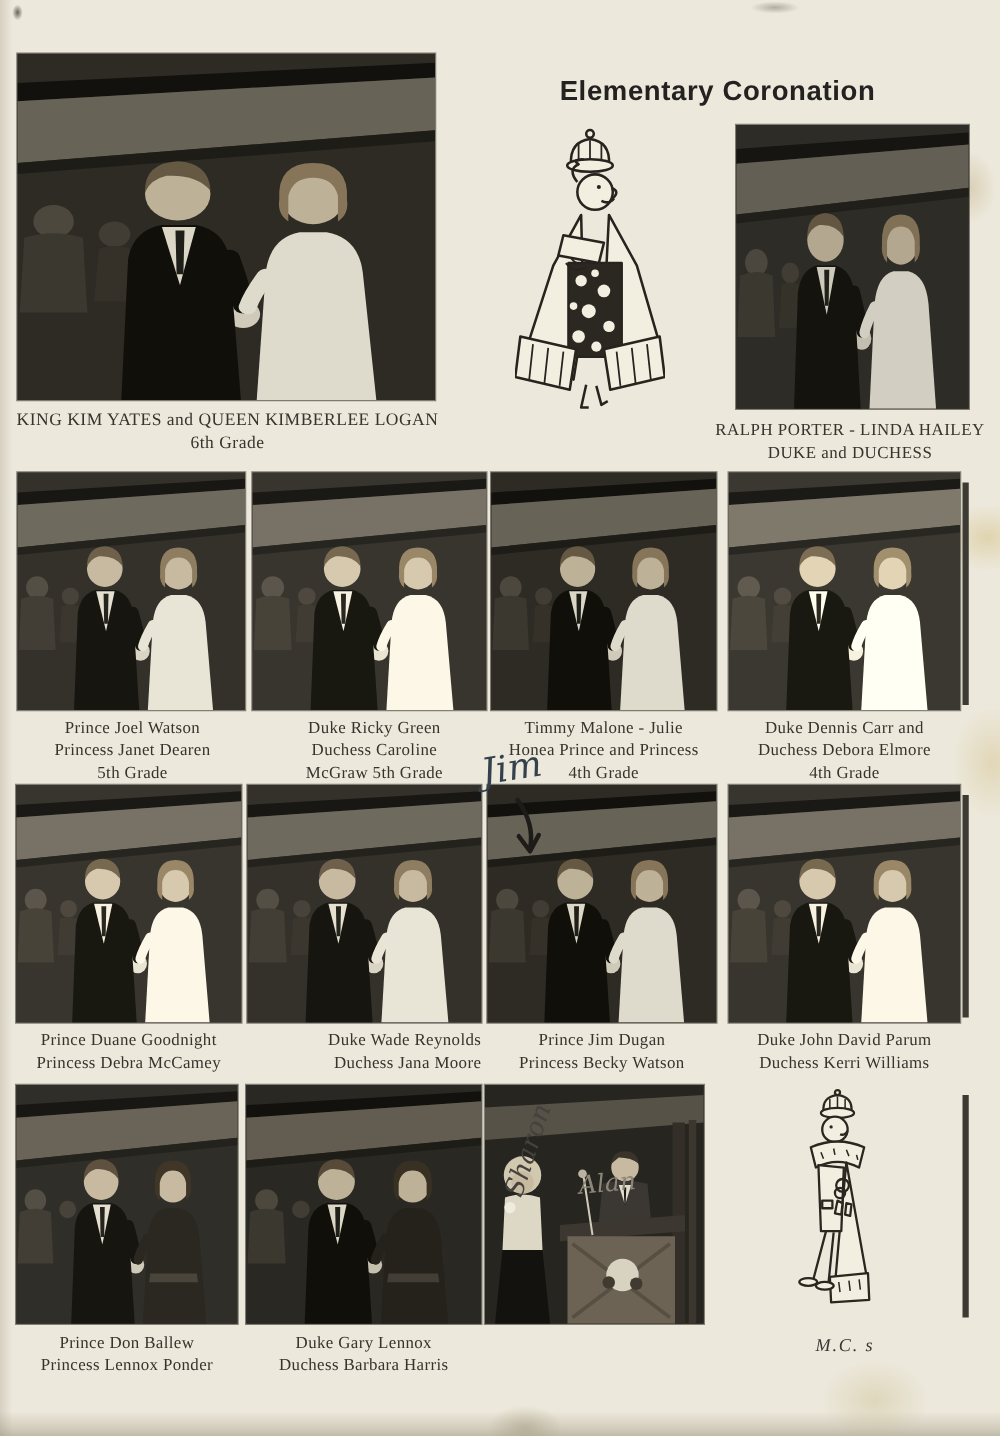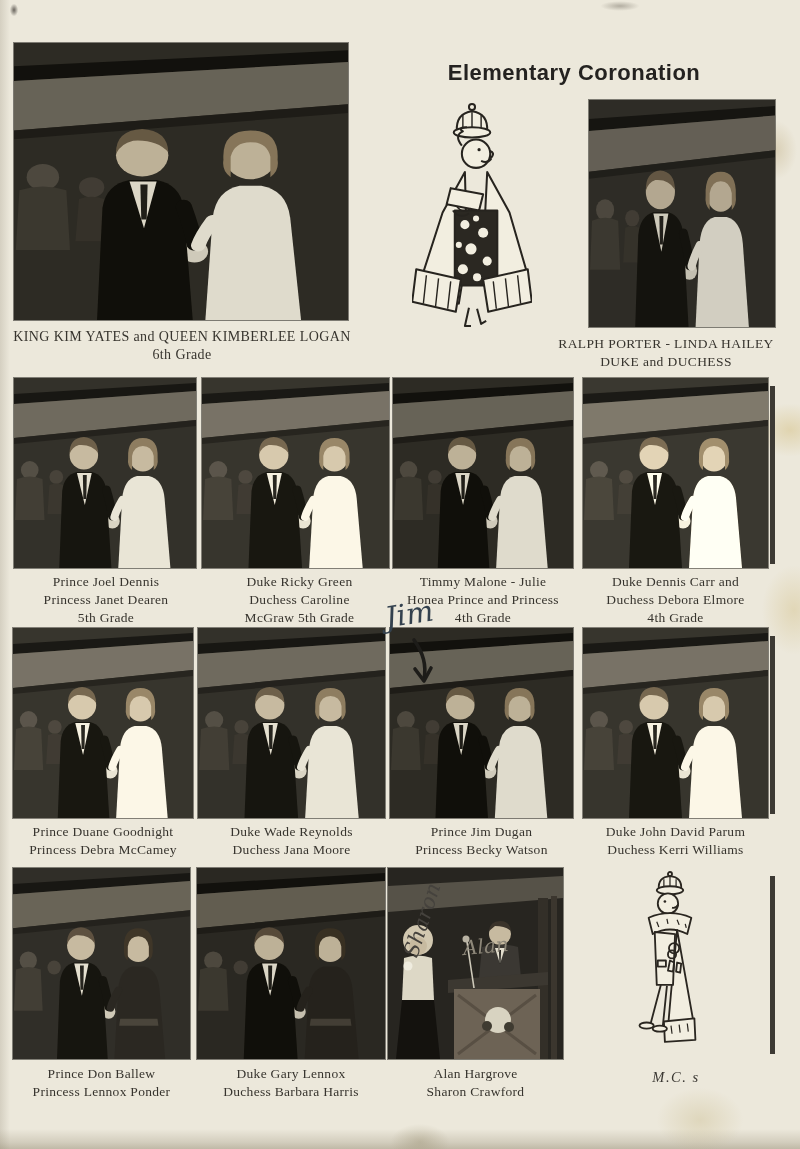--- a/index.html
+++ b/index.html
@@ -194,21 +194,21 @@
     <svg viewBox="0 0 118 225">
         <use href="#kgl"></use>
       </svg>
   </div>
 
   <div class="ph b4" style="left:589px;top:100px;width:186px;height:227px;">
     <svg viewBox="0 0 185 190" preserveAspectRatio="none">
         <use href="#sc"></use>
       </svg>
   </div>
-  <div class="cap cap-caps" style="left:550px;top:335px;width:232px;font-size:13.5px;">
+  <div class="cap cap-caps" style="left:564px;top:335px;width:232px;font-size:13.5px;">
     <div>RALPH PORTER - LINDA HAILEY</div>
     <div>DUKE and DUCHESS</div>
   </div>
 
   <div class="ph" style="left:14px;top:378px;width:182px;height:190px;">
     <svg viewBox="0 0 185 190" preserveAspectRatio="none">
         <use href="#sc"></use>
       </svg>
   </div>
   <div class="ph b2" style="left:202px;top:378px;width:187px;height:190px;">
@@ -222,21 +222,21 @@
       </svg>
   </div>
   <div class="ph b3" style="left:583px;top:378px;width:185px;height:190px;">
     <svg viewBox="0 0 185 190" preserveAspectRatio="none">
         <use href="#sc"></use>
       </svg>
   </div>
   <div class="sliver" style="left:770px;top:386px;height:178px;"></div>
 
   <div class="cap" style="left:15px;top:573px;width:182px;">
-    <div>Prince Joel Dennis</div>
+    <div>Prince Joel Watson</div>
     <div>Princess Janet Dearen</div>
     <div>5th Grade</div>
   </div>
   <div class="cap" style="left:206px;top:573px;width:187px;">
     <div>Duke Ricky Green</div>
     <div>Duchess Caroline</div>
     <div>McGraw 5th Grade</div>
   </div>
   <div class="cap" style="left:393px;top:573px;width:180px;">
     <div>Timmy Malone - Julie</div>
@@ -268,21 +268,21 @@
     <svg viewBox="0 0 185 190" preserveAspectRatio="none">
         <use href="#sc"></use>
       </svg>
   </div>
   <div class="sliver" style="left:770px;top:636px;height:178px;"></div>
 
   <div class="cap" style="left:13px;top:823px;width:180px;">
     <div>Prince Duane Goodnight</div>
     <div>Princess Debra McCamey</div>
   </div>
-  <div class="cap" style="left:198px;top:823px;width:187px;">
+  <div class="cap" style="left:198px;top:823px;width:187px;text-align:right;">
     <div>Duke Wade Reynolds</div>
     <div>Duchess Jana Moore</div>
   </div>
   <div class="cap" style="left:390px;top:823px;width:183px;">
     <div>Prince Jim Dugan</div>
     <div>Princess Becky Watson</div>
   </div>
   <div class="cap" style="left:583px;top:823px;width:185px;">
     <div>Duke John David Parum</div>
     <div>Duchess Kerri Williams</div>
@@ -312,24 +312,20 @@
   </div>
   <div class="mc">M.C. s</div>
 
   <div class="cap" style="left:13px;top:1065px;width:177px;">
     <div>Prince Don Ballew</div>
     <div>Princess Lennox Ponder</div>
   </div>
   <div class="cap" style="left:197px;top:1065px;width:188px;">
     <div>Duke Gary Lennox</div>
     <div>Duchess Barbara Harris</div>
-  </div>
-  <div class="cap" style="left:388px;top:1065px;width:175px;">
-    <div>Alan Hargrove</div>
-    <div>Sharon Crawford</div>
   </div>
 
   <div class="hand hand-jim">Jim</div>
   <svg class="ann-arrow" viewBox="0 0 38 50">
     <path d="M10 3 C 18 14, 23 27, 20 42" fill="none" stroke="#1d1c19" stroke-width="3.6" stroke-linecap="round"></path>
     <path d="M11 32 L20 44 L27 31" fill="none" stroke="#1d1c19" stroke-width="3.6" stroke-linecap="round" stroke-linejoin="round"></path>
   </svg>
   <div class="hand hand-sharon">Sharon</div>
   <div class="hand hand-alan">Alan</div>
 

